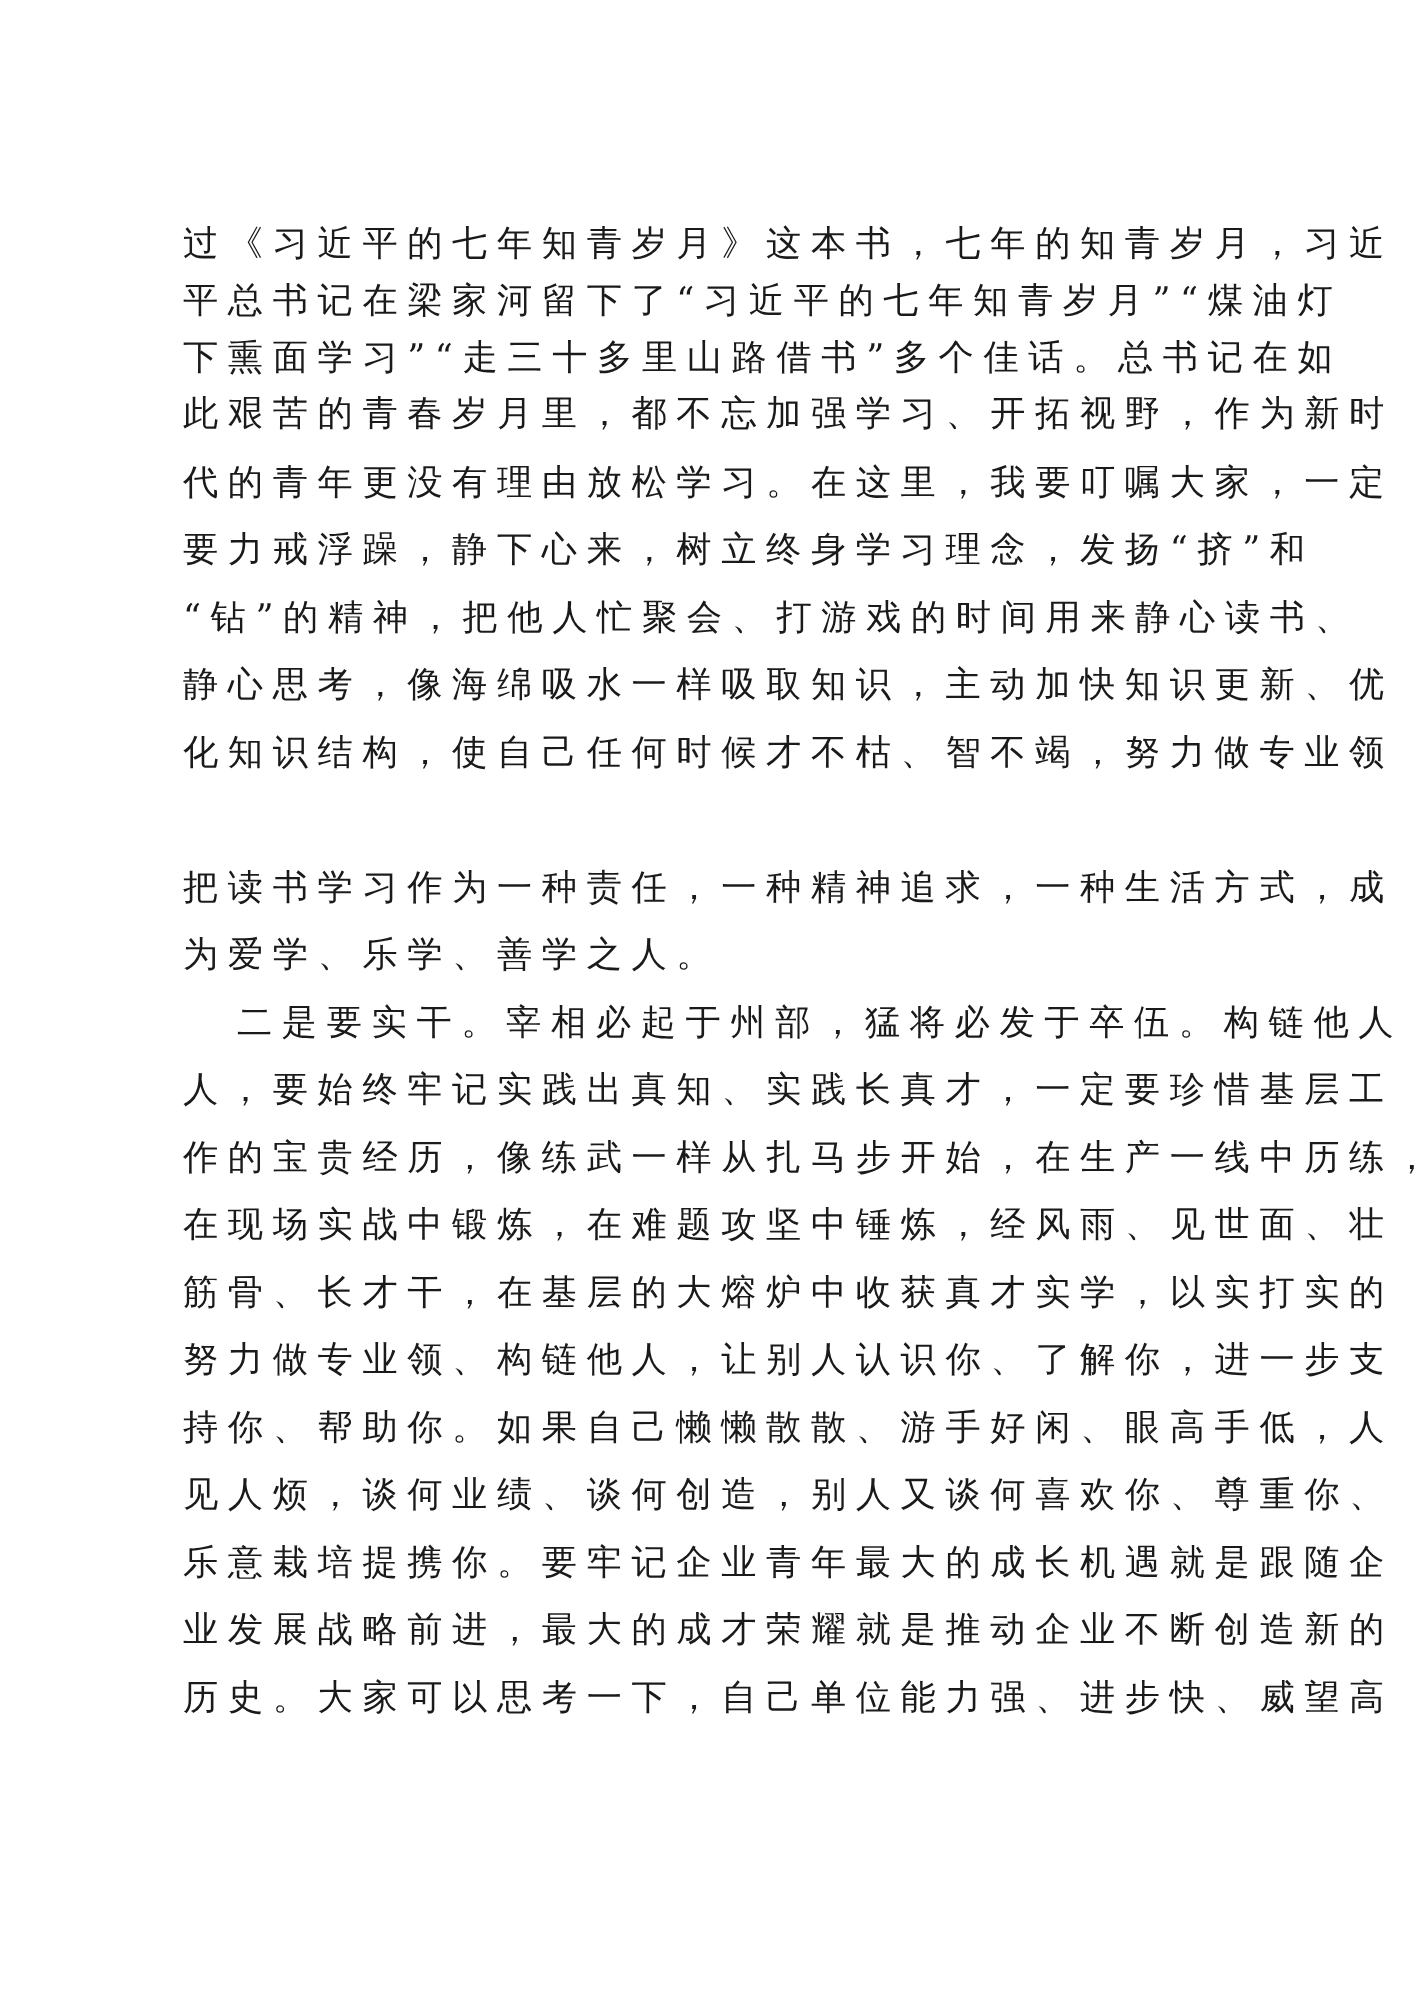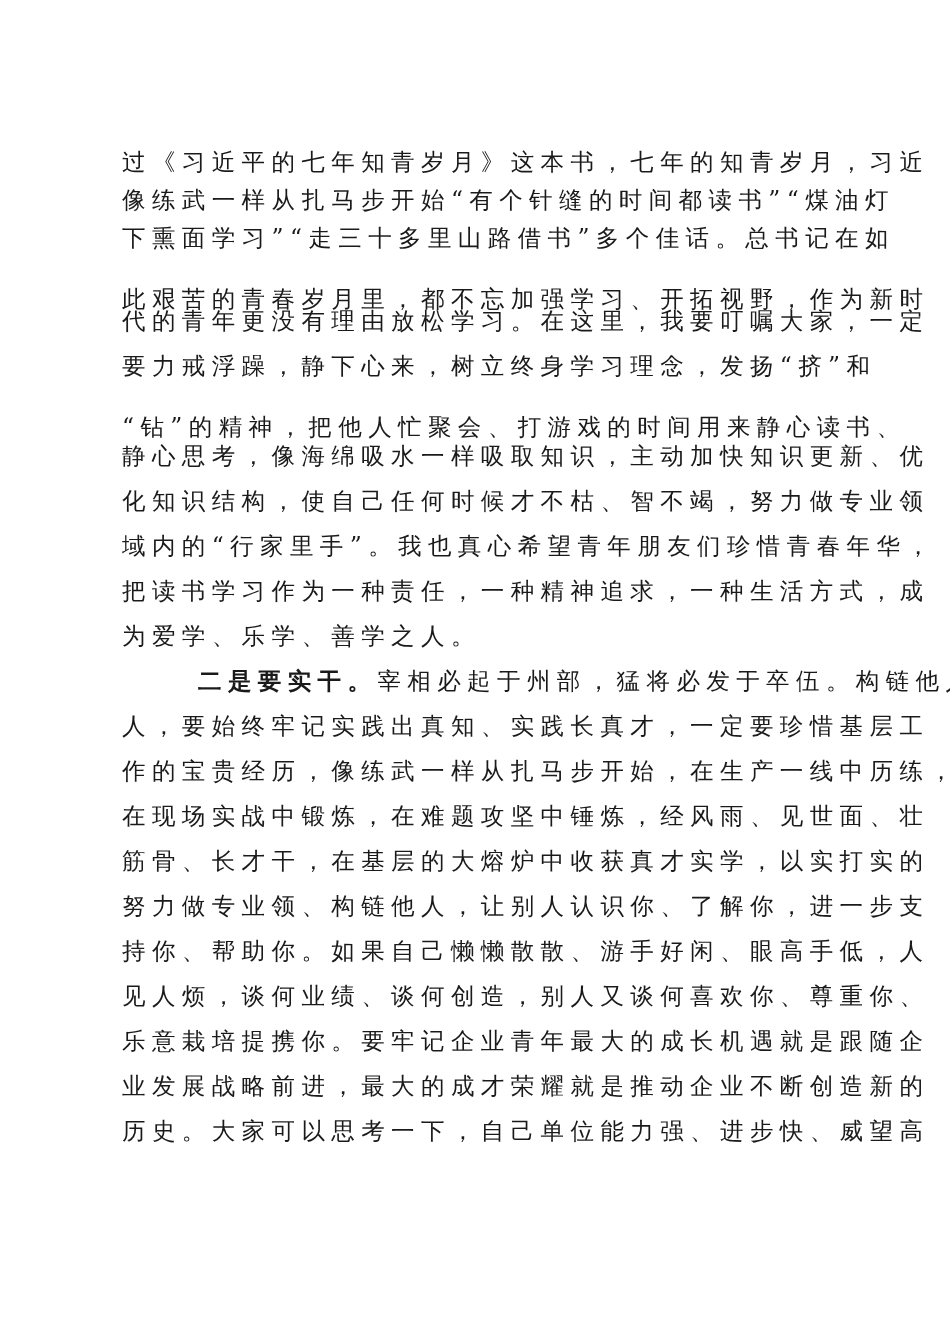--- a/index.html
+++ b/index.html
@@ -27,38 +27,36 @@
       position: absolute;
       left: 122px;
       width: 740px;
       height: 38px;
       font-size: 23.5px;
       line-height: 38px;
       white-space: nowrap;
       letter-spacing: 6.4px;
     }
     .bold {
-      font-weight: bold;
-      margin-left: 40px;
+      font-weight: normal;
     }
   </style>
 </head>
 <body>
 
 <div class="page">
   <div class="line" style="top:143px">过《习近平的七年知青岁月》这本书，七年的知青岁月，习近</div>
-  <div class="line" style="top:181px">像练武一样从扎马步开始“有个针缝的时间都读书”“煤油灯</div>
+  <div class="line" style="top:181px">平总书记在梁家河留下了“习近平的七年知青岁月”“煤油灯</div>
   <div class="line" style="top:219px">下熏面学习”“走三十多里山路借书”多个佳话。总书记在如</div>
-  <div class="line" style="top:280px">此艰苦的青春岁月里，都不忘加强学习、开拓视野，作为新时</div>
+  <div class="line" style="top:256px">此艰苦的青春岁月里，都不忘加强学习、开拓视野，作为新时</div>
   <div class="line" style="top:302px">代的青年更没有理由放松学习。在这里，我要叮嘱大家，一定</div>
   <div class="line" style="top:347px">要力戒浮躁，静下心来，树立终身学习理念，发扬“挤”和</div>
-  <div class="line" style="top:408px">“钻”的精神，把他人忙聚会、打游戏的时间用来静心读书、</div>
+  <div class="line" style="top:392px">“钻”的精神，把他人忙聚会、打游戏的时间用来静心读书、</div>
   <div class="line" style="top:437px">静心思考，像海绵吸水一样吸取知识，主动加快知识更新、优</div>
   <div class="line" style="top:482px">化知识结构，使自己任何时候才不枯、智不竭，努力做专业领</div>
-  <div class="line" style="top:527px">域内的“行家里手”。我也真心希望青年朋友们珍惜青春年华，</div>
   <div class="line" style="top:572px">把读书学习作为一种责任，一种精神追求，一种生活方式，成</div>
   <div class="line" style="top:617px">为爱学、乐学、善学之人。</div>
   <div class="line" style="top:662px; left:158px; width:704px;">
     <span class="bold">二是要实干。</span><span>宰相必起于州部，猛将必发于卒伍。构链他人</span>
   </div>
   <div class="line" style="top:707px">人，要始终牢记实践出真知、实践长真才，一定要珍惜基层工</div>
   <div class="line" style="top:752px">作的宝贵经历，像练武一样从扎马步开始，在生产一线中历练，</div>
   <div class="line" style="top:797px">在现场实战中锻炼，在难题攻坚中锤炼，经风雨、见世面、壮</div>
   <div class="line" style="top:842px">筋骨、长才干，在基层的大熔炉中收获真才实学，以实打实的</div>
   <div class="line" style="top:887px">努力做专业领、构链他人，让别人认识你、了解你，进一步支</div>

